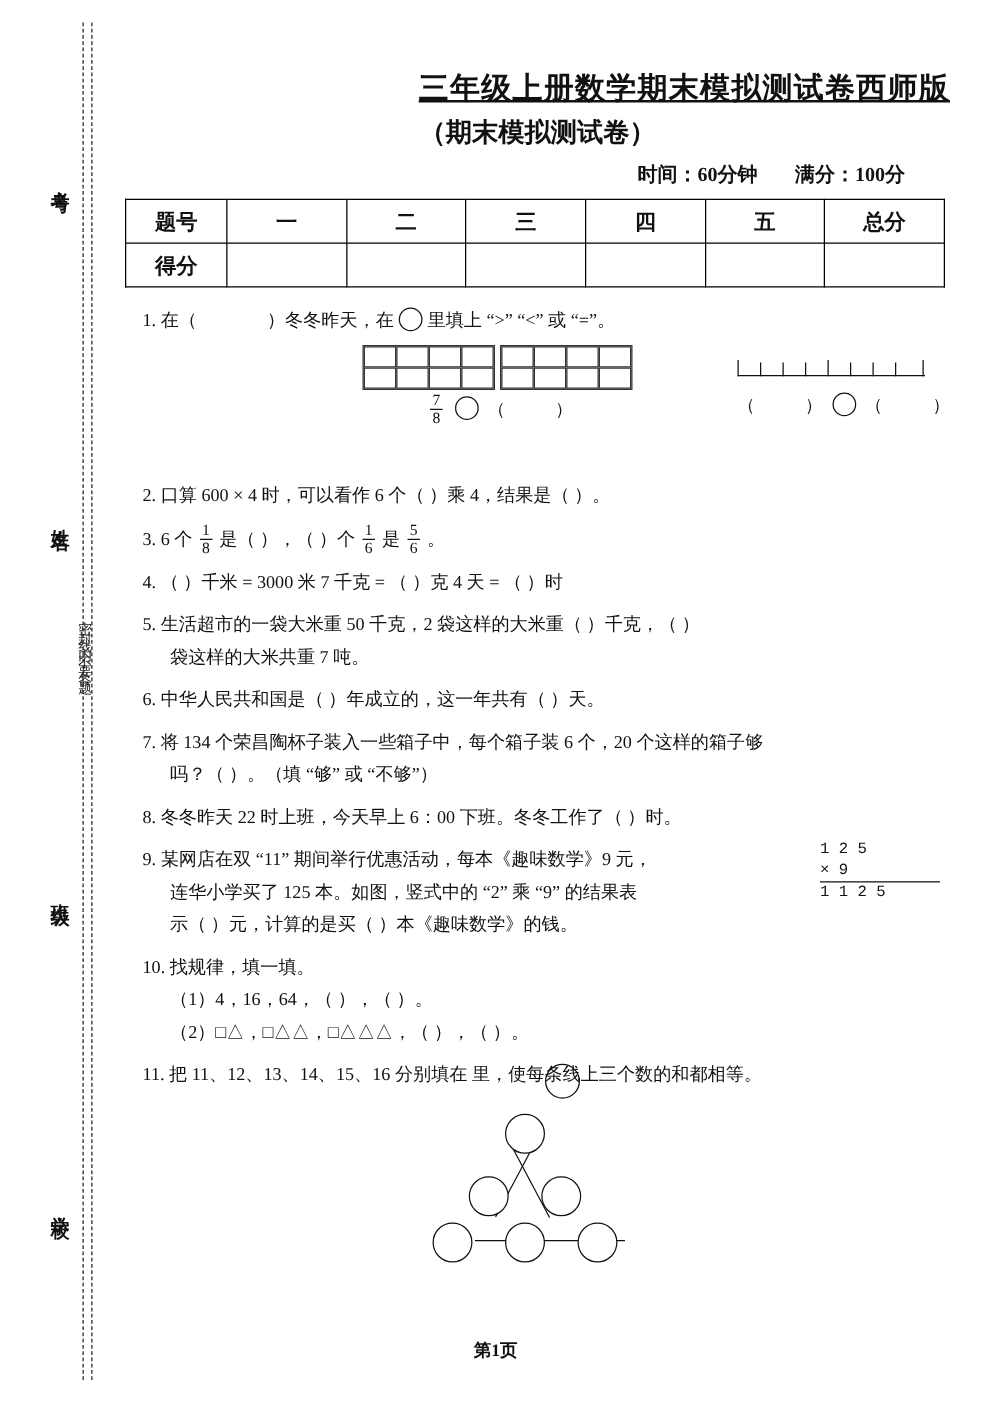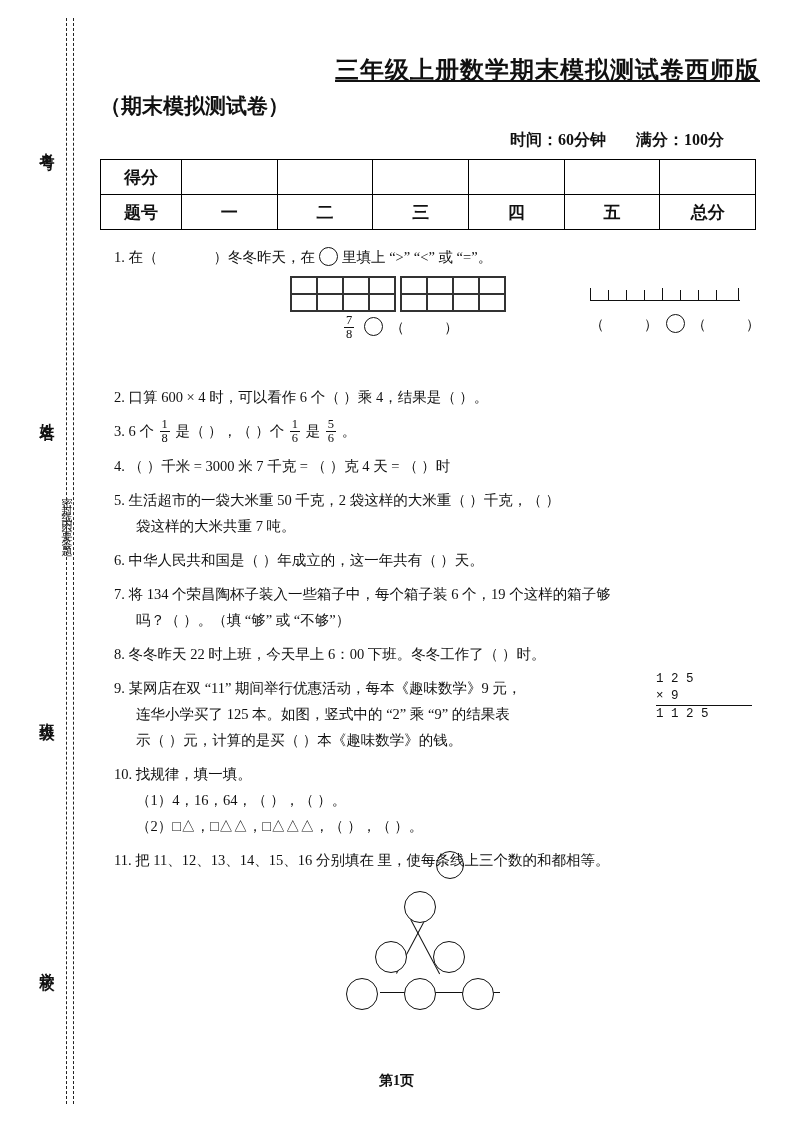--- a/index.html
+++ b/index.html
@@ -48,21 +48,21 @@
   .content{
     position:absolute;left:100px;top:40px;width:660px;
   }
   h1.title{
     font-family:"Liberation Serif", serif;
     font-size:24px;font-weight:bold;text-align:right;margin:14px 0 4px 0;
     letter-spacing:1px;
     text-decoration:underline;
   }
   .subtitle{
-    text-align:left;font-size:21px;font-weight:bold;margin:6px 0 8px 0;
+    text-align:center;font-size:21px;font-weight:bold;margin:6px 0 8px 0;
   }
   .timerow{
     text-align:right;font-size:16px;margin:10px 36px 8px 0;font-weight:bold;
   }
   .timerow span{margin-left:26px;}
 
   table.scoretable{
     border-collapse:collapse;width:656px;margin:2px 0 14px 0;
     table-layout:fixed;
   }
@@ -152,36 +152,36 @@
     <div class="subtitle">（期末模拟测试卷）</div>
 
     <div class="timerow">
       <span>时间：60分钟</span>
       <span>满分：100分</span>
     </div>
 
     <table class="scoretable">
       <tbody>
           <tr>
-        <td class="head">得分</td>
-        <td></td>
-        <td></td>
-        <td></td>
-        <td></td>
-        <td></td>
-        <td></td>
-      </tr>
-      <tr>
         <td class="head">题号</td>
         <td>一</td>
         <td>二</td>
         <td>三</td>
         <td>四</td>
         <td>五</td>
         <td>总分</td>
+      </tr>
+      <tr>
+        <td class="head">得分</td>
+        <td></td>
+        <td></td>
+        <td></td>
+        <td></td>
+        <td></td>
+        <td></td>
       </tr>
     </tbody>
       </table>
 
 
     <div class="q">
       <span>1. 在（</span><span style="display:inline-block;width:56px"></span><span>）冬冬昨天，在</span><span class="ocirc"></span><span>里填上 “&gt;” “&lt;” 或 “=”。</span>
     </div>
 
     <div class="fig1">
@@ -255,21 +255,21 @@
     <div class="q">4. （        ）千米 = 3000 米            7 千克 = （        ）克            4 天 = （        ）时</div>
 
     <div class="q">
       <span>5. 生活超市的一袋大米重 50 千克，2 袋这样的大米重（        ）千克，（        ）</span>
       <span class="ind">袋这样的大米共重 7 吨。</span>
     </div>
 
     <div class="q">6. 中华人民共和国是（        ）年成立的，这一年共有（        ）天。</div>
 
     <div class="q">
-      <span>7. 将 134 个荣昌陶杯子装入一些箱子中，每个箱子装 6 个，19 个这样的箱子够</span>
+      <span>7. 将 134 个荣昌陶杯子装入一些箱子中，每个箱子装 6 个，20 个这样的箱子够</span>
       <span class="ind">吗？（        ）。（填 “够” 或 “不够”）</span>
     </div>
 
     <div class="q">8. 冬冬昨天 22 时上班，今天早上 6：00 下班。冬冬工作了（        ）时。</div>
 
     <div class="q" style="position:relative">
       <span>9. 某网店在双 “11” 期间举行优惠活动，每本《趣味数学》9 元，</span>
       <span class="ind">连华小学买了 125 本。如图，竖式中的 “2” 乘 “9” 的结果表</span>
       <span class="ind">示（        ）元，计算的是买（        ）本《趣味数学》的钱。</span>
       <div class="vertcalc">

